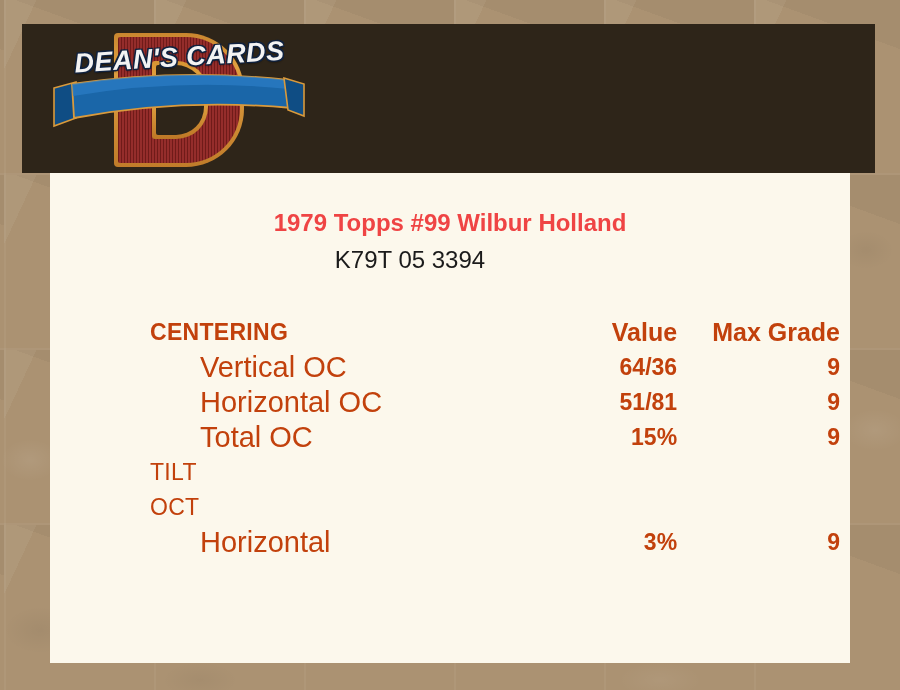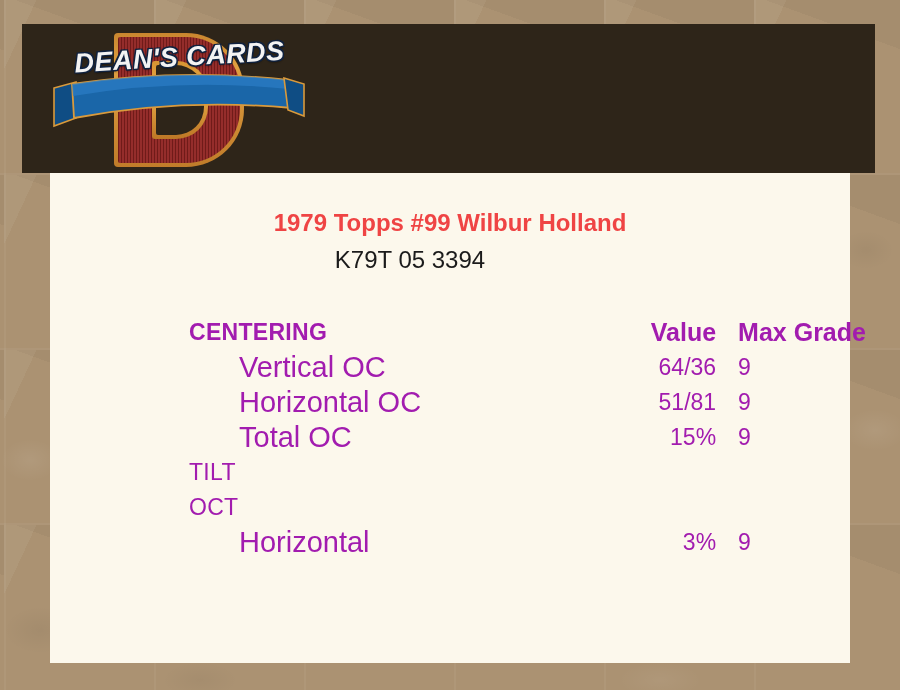--- a/index.html
+++ b/index.html
@@ -196,47 +196,47 @@
     color: #1b1b1b;
   }
 
   
   #stats-table {
     position: absolute;
     left: 100px;
     top: 142px;
     width: 690px;
     border-collapse: collapse;
-    color: #a21caf;
-    margin-left: 39px;
+    color: #c2410c;
   }
   #stats-table td {
     padding: 0;
     height: 35px;
     vertical-align: middle;
   }
   .col-label   { width: 360px; }
   .col-value   { width: 175px; text-align: right; padding-right: 22px !important; }
-  .col-grade   { width: 155px; text-align: left; }
+  .col-grade   { width: 155px; text-align: right; }
 
   .hdr-section {
     font-size: 23px;
     font-weight: bold;
     letter-spacing: 0.3px;
   }
   .hdr-col {
     font-size: 25px;
     font-weight: bold;
   }
   .row-label {
     font-size: 29px;
     padding-left: 50px !important;
   }
   .row-value, .row-grade {
     font-size: 23px;
+    font-weight: bold;
   }
   .section-only {
     font-size: 23px;
     font-weight: normal;
     letter-spacing: 0.3px;
   }
 </style>
 </head>
 <body>
 

